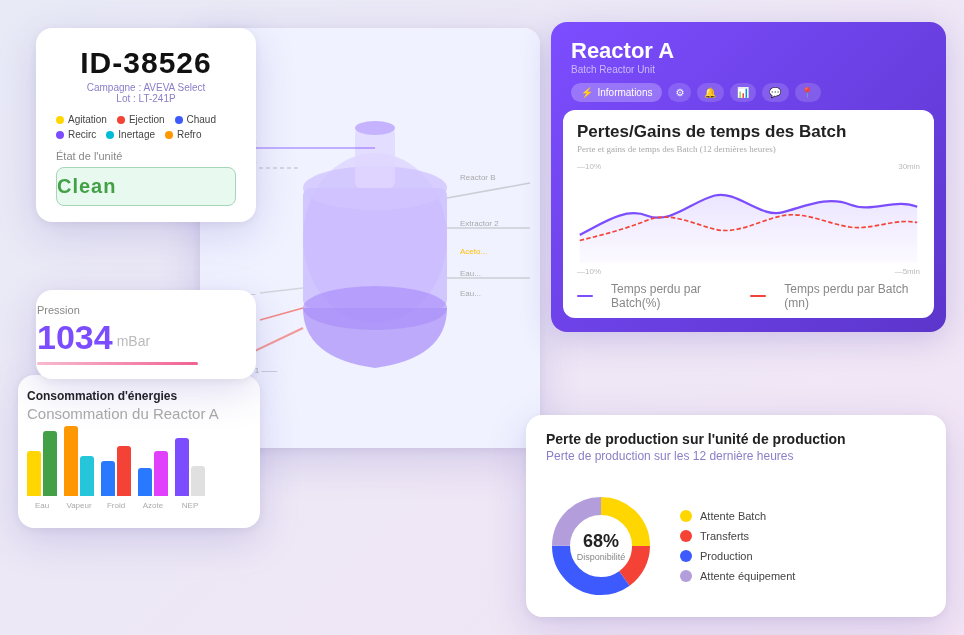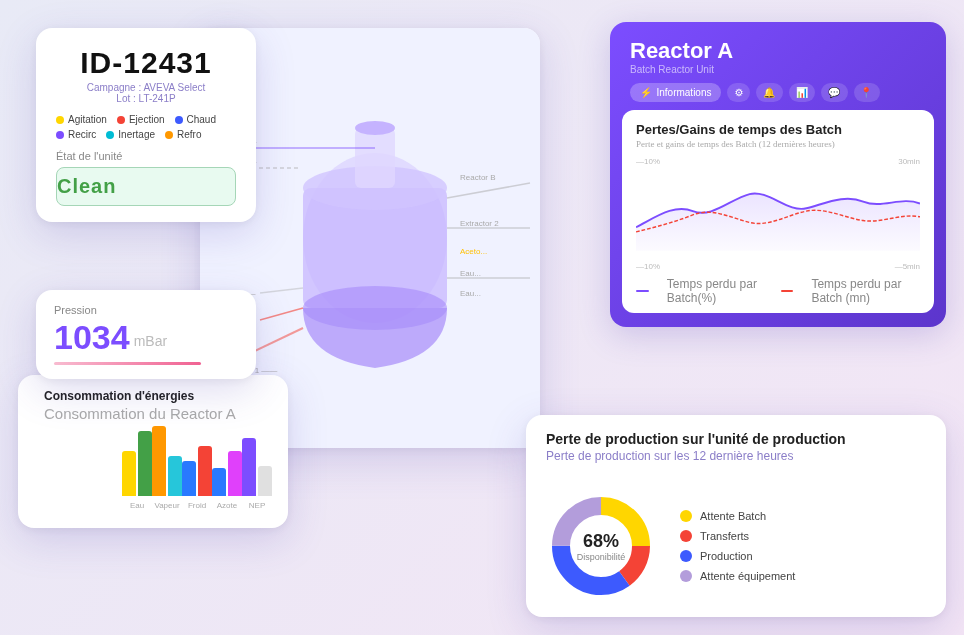--- a/index.html
+++ b/index.html
@@ -90,21 +90,21 @@
       font-weight: 700;
       color: #43a047;
       letter-spacing: 1px;
     }
 
     
     .card-pression {
       left: 36px;
       top: 290px;
       width: 220px;
-      padding: 14px 18px 14px 18px;
+      padding: 14px 18px 14px 1px;
       z-index: 4;
     }
     .card-pression .pression-label {
       font-size: 11px;
       color: #888;
       margin-bottom: 4px;
     }
     .card-pression .pression-value {
       display: flex;
       align-items: flex-end;
@@ -126,42 +126,41 @@
       background: linear-gradient(90deg, #f8bbd0, #f06292);
       border-radius: 2px;
       margin-top: 8px;
       width: 80%;
     }
 
     
     .card-energy {
       left: 18px;
       top: 375px;
-      width: 270px;
-      padding: 14px 16px 14px 26px;
+      width: 242px;
+      padding: 14px 16px 14px 9px;
       z-index: 3;
     }
     .card-energy .energy-title {
       font-size: 12px;
       font-weight: 700;
       color: #222;
       margin-bottom: 2px;
     }
     .card-energy .energy-sub {
       font-size: 15px;
       color: #aaa;
       margin-bottom: 12px;
     }
     .bar-chart {
       display: flex;
       align-items: flex-end;
-      gap: 0;
+      gap: 7px;
       height: 80px;
       padding-bottom: 4px;
-      justify-content: flex-end;
     }
     .bar-group {
       display: flex;
       align-items: flex-end;
       gap: 2px;
       flex-direction: column;
       align-items: center;
     }
     .bar-col {
       width: 14px;
@@ -216,21 +215,21 @@
     .reactor-tab.active {
       background: rgba(255,255,255,0.25);
     }
     .reactor-chart-area {
       background: #fff;
       border-radius: 12px;
       margin: 0 12px;
       padding: 12px 14px 8px 14px;
     }
     .chart-title {
-      font-size: 13px;
+      font-size: 17px;
       font-weight: 700;
       color: #222;
       margin-bottom: 2px;
     }
     .chart-sub {
       font-size: 9px;
       color: #aaa;
       margin-bottom: 8px;
       font-family: Liberation Serif, serif;
     }
@@ -374,21 +373,21 @@
 
       <text x="12" y="295" fill="#f44336" font-size="8">Vapeur ——</text>
       <line x1="60" y1="292" x2="103" y2="280" stroke="#f44336" stroke-width="1.5" opacity="0.6"></line>
 
       <text x="12" y="268" fill="#aaa" font-size="8">Vapeur ——</text>
       <line x1="60" y1="265" x2="103" y2="260" stroke="#aaa" stroke-width="1.5" opacity="0.4"></line>
     </svg>
   </div>
 
   <div class="card card-id card-shadow">
-    <div class="id-main">ID-12431</div>
+    <div class="id-main">ID-38526</div>
     <div class="id-sub">Campagne : AVEVA Select</div>
     <div class="id-lot">Lot : LT-241P</div>
     <div class="tags-row">
       <div class="tag">
         <span class="tag-dot yellow"></span>
         <span>Agitation</span>
       </div>
       <div class="tag">
         <span class="tag-dot red"></span>
         <span>Ejection</span>
@@ -463,21 +462,21 @@
       <div class="bar-group">
         <div style="display:flex;align-items:flex-end;gap:2px;">
           <div class="bar-col" style="height:58px;background:#7c4dff;"></div>
           <div class="bar-col" style="height:30px;background:#e0e0e0;"></div>
         </div>
         <div class="bar-label">NEP</div>
       </div>
     </div>
   </div>
 
-  <div class="card-reactor" style="position:absolute;right:18px;top:22px;width:336px;">
+  <div class="card-reactor" style="position:absolute;right:18px;top:22px;width:395px;">
     <div class="reactor-header">
       <div class="reactor-title">Reactor A</div>
       <div class="reactor-sub">Batch Reactor Unit</div>
       <div class="reactor-tabs">
         <div class="reactor-tab active">
           <span style="font-size:10px;">⚡</span>
           <span>Informations</span>
         </div>
         <div class="reactor-tab" style="padding:4px 7px;">⚙</div>
         <div class="reactor-tab" style="padding:4px 7px;">🔔</div>

